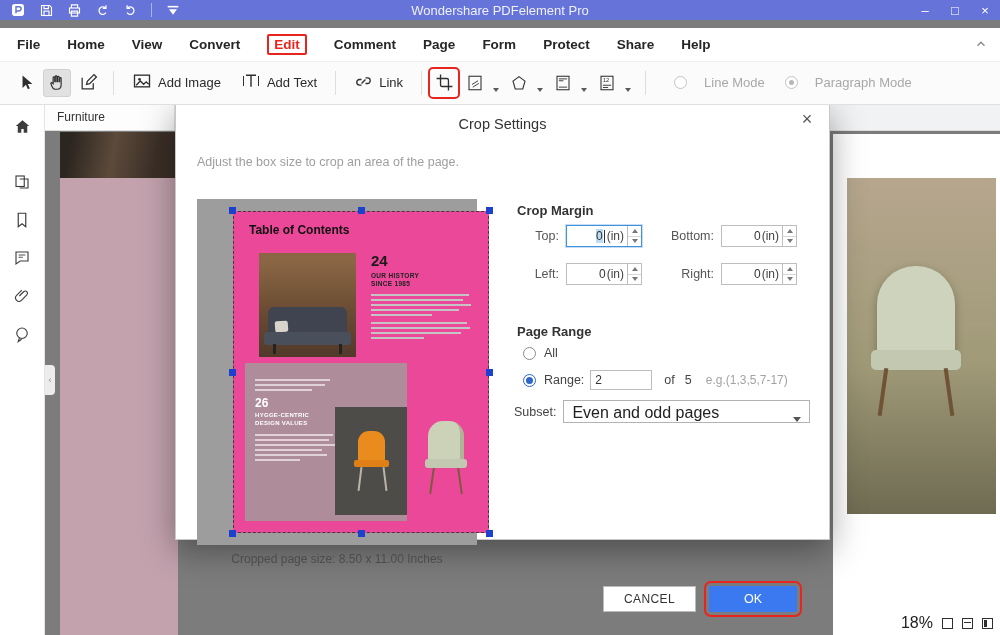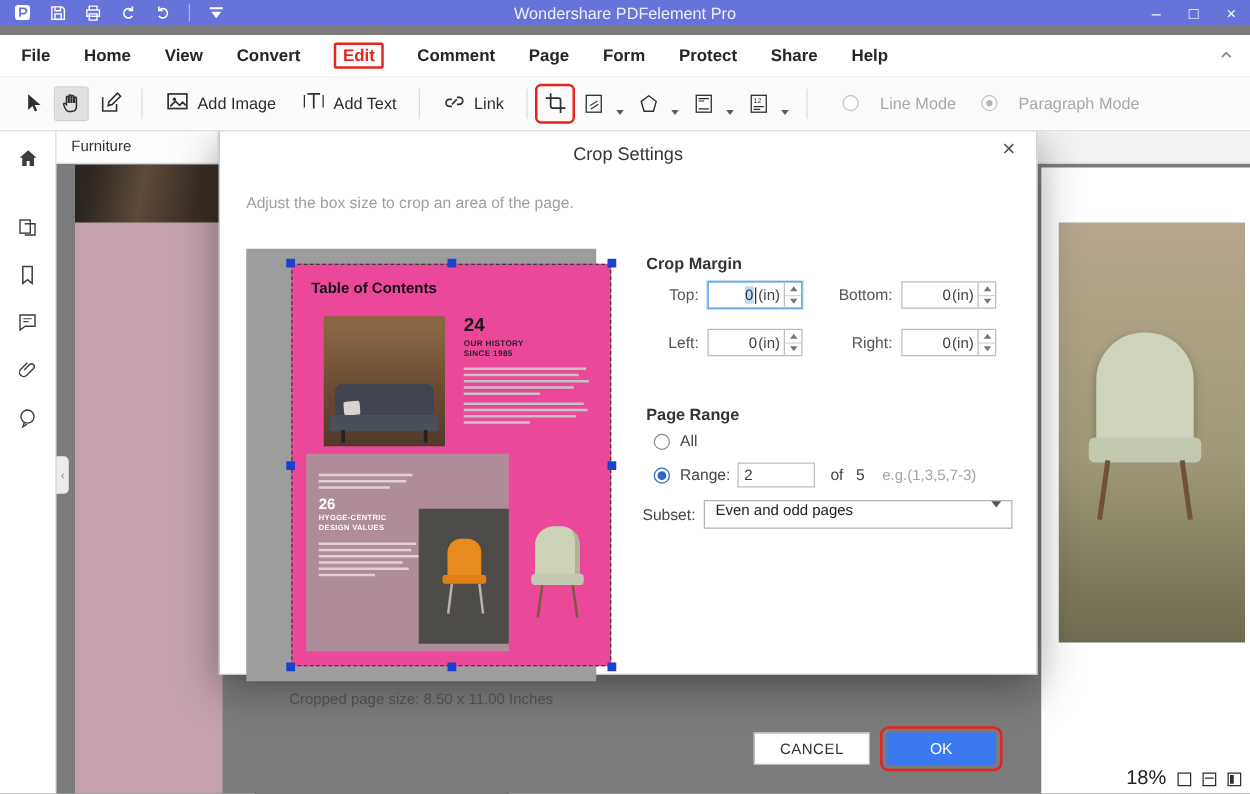--- a/index.html
+++ b/index.html
@@ -129,21 +129,21 @@
   .pr-head{position:absolute;left:341px;top:219px;font-size:13px;font-weight:700;color:#333;}
   .radio-row{position:absolute;left:347px;display:flex;align-items:center;font-size:12.5px;color:#444;}
   .radio{width:13px;height:13px;border:1px solid #8a8a8a;border-radius:50%;background:#fff;margin-right:8px;display:flex;align-items:center;justify-content:center;box-sizing:border-box;}
   .radio.sel{border-color:#2f66c9;}
   .radio.sel::after{content:"";width:7px;height:7px;border-radius:50%;background:#2f66c9;}
   .row-all{top:241px;} .row-range{top:265px;}
   .range-input{width:62px;height:20px;border:1px solid #bdbdbd;margin-left:6px;padding:0 4px;font-size:12px;color:#333;box-sizing:border-box;font-family:inherit;outline:none;}
   .of-label{margin-left:12px;} .total{margin-left:10px;}
   .hint{margin-left:14px;color:#a3a3a3;font-size:12px;}
   .subset-row{position:absolute;left:338px;top:295px;display:flex;align-items:center;font-size:12.5px;color:#444;}
-  .select{width:247px;height:23px;border:1px solid #b3b3b3;margin-left:7px;display:flex;align-items:flex-start;padding:0 8px;box-sizing:border-box;font-size:12px;color:#222;background:#fff;}
+  .select{width:247px;height:23px;border:1px solid #b3b3b3;margin-left:7px;display:flex;align-items:flex-end;padding:0 8px;box-sizing:border-box;font-size:16px;color:#222;background:#fff;}
   .chev{margin-left:auto;width:0;height:0;border-left:4px solid transparent;border-right:4px solid transparent;border-top:5px solid #555;}
 
   .btn-cancel{position:absolute;left:427px;top:481px;width:93px;height:26px;background:#fff;border:1px solid #bbb;font-size:12px;color:#333;display:flex;align-items:center;justify-content:center;box-sizing:border-box;letter-spacing:.4px;}
   .btn-ok{position:absolute;left:533px;top:481px;width:88px;height:26px;background:#3b79f1;color:#fff;font-size:12.5px;display:flex;align-items:center;justify-content:center;border:none;box-sizing:border-box;outline:2px solid #e8241f;outline-offset:3px;border-radius:2px;}
 </style>
 </head>
 <body>
 
 <div id="app">
 
@@ -533,21 +533,21 @@
     <div class="radio-row row-all">
       <span class="radio"></span>
       <span>All</span>
     </div>
     <div class="radio-row row-range">
       <span class="radio sel"></span>
       <span>Range:</span>
       <input class="range-input" value="2" style="">
       <span class="of-label">of</span>
       <span class="total">5</span>
-      <span class="hint">e.g.(1,3,5,7-3)</span>
+      <span class="hint">e.g.(1,3,5,7-17)</span>
     </div>
     <div class="subset-row">
       <span>Subset:</span>
       <span class="select">
         <span>Even and odd pages</span>
         <span class="chev"></span>
       </span>
     </div>
 
     <button class="btn-cancel">CANCEL</button>

